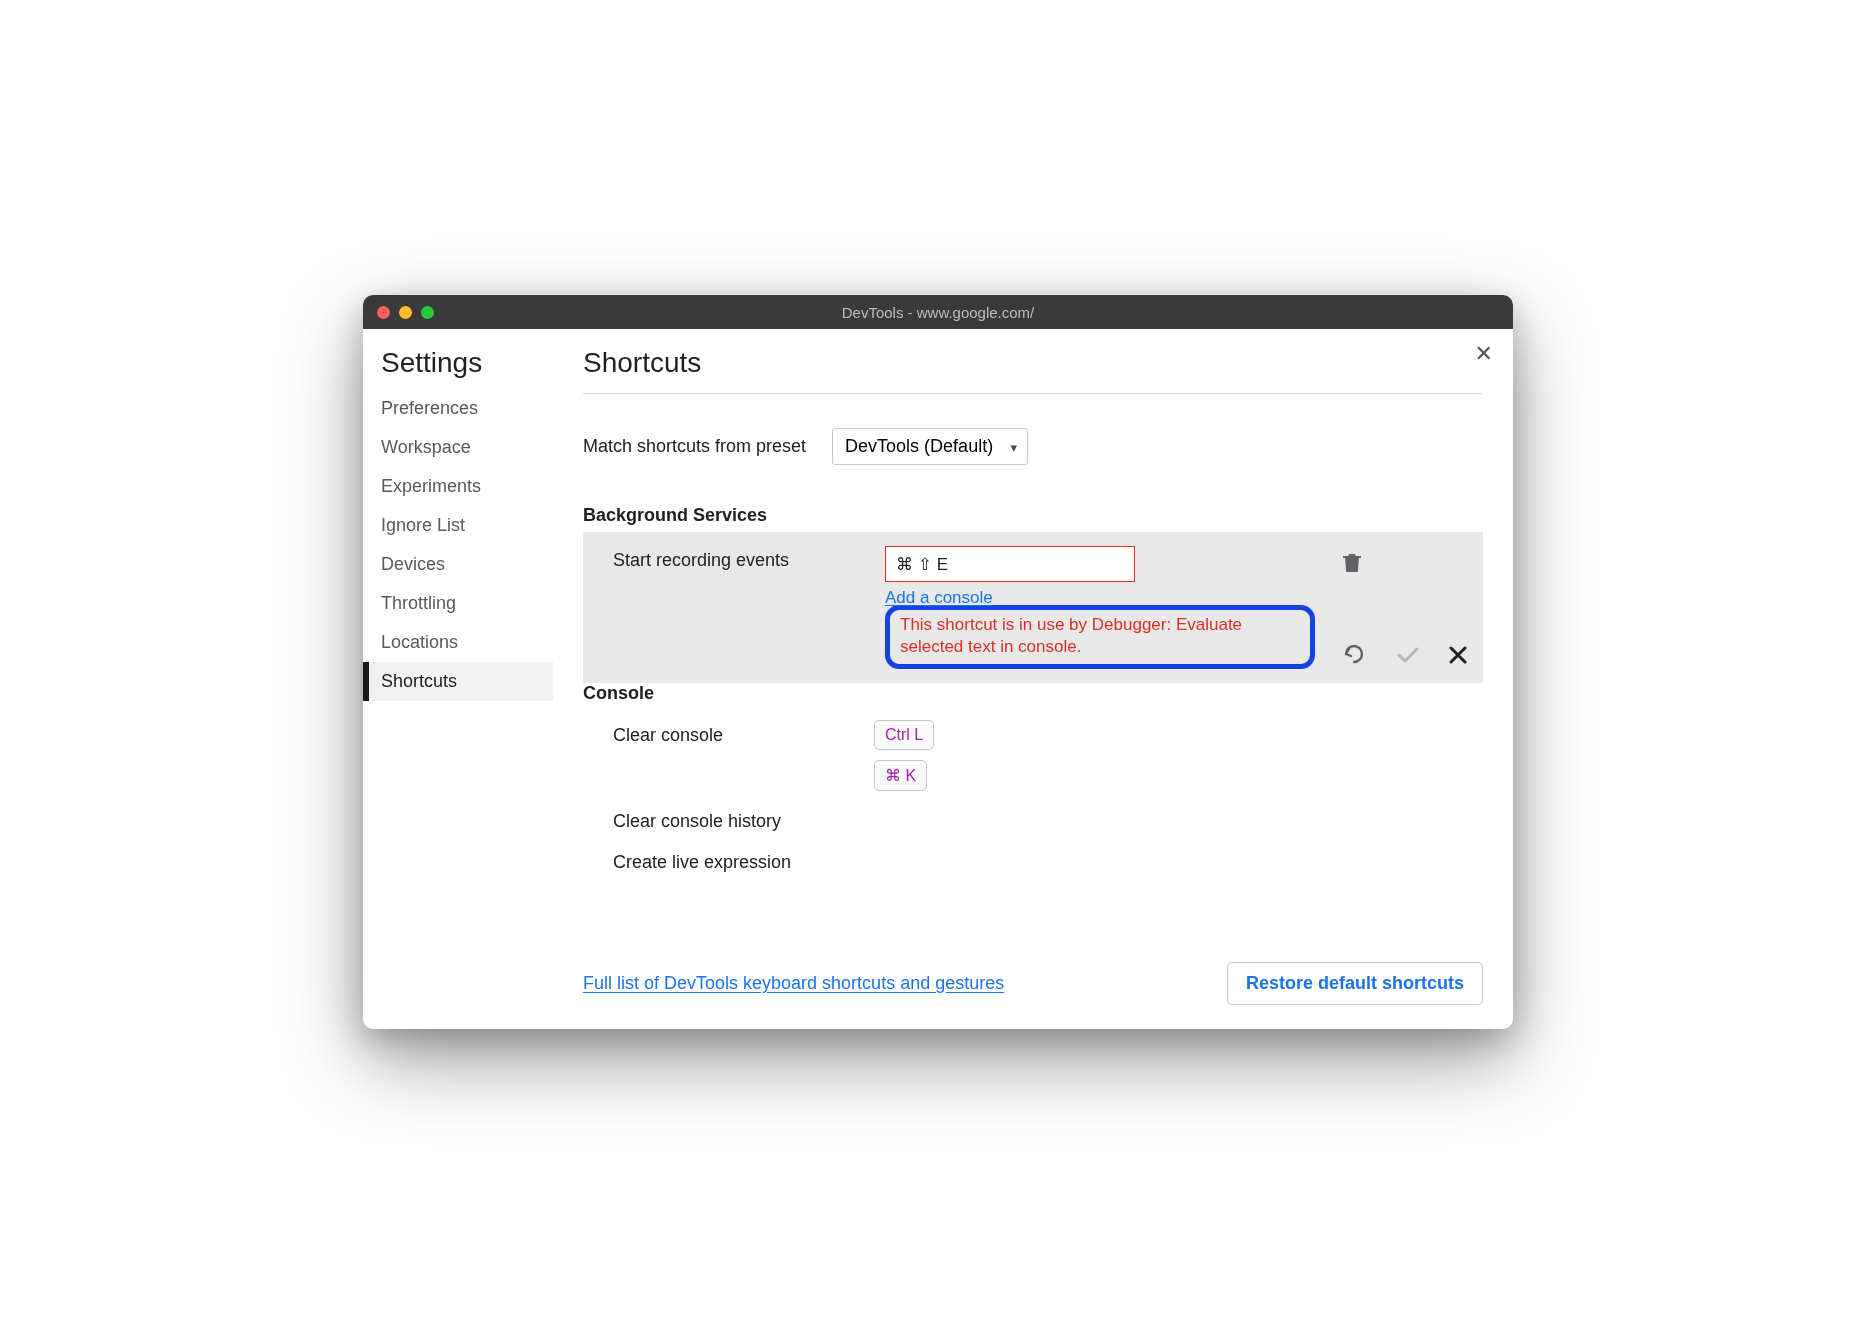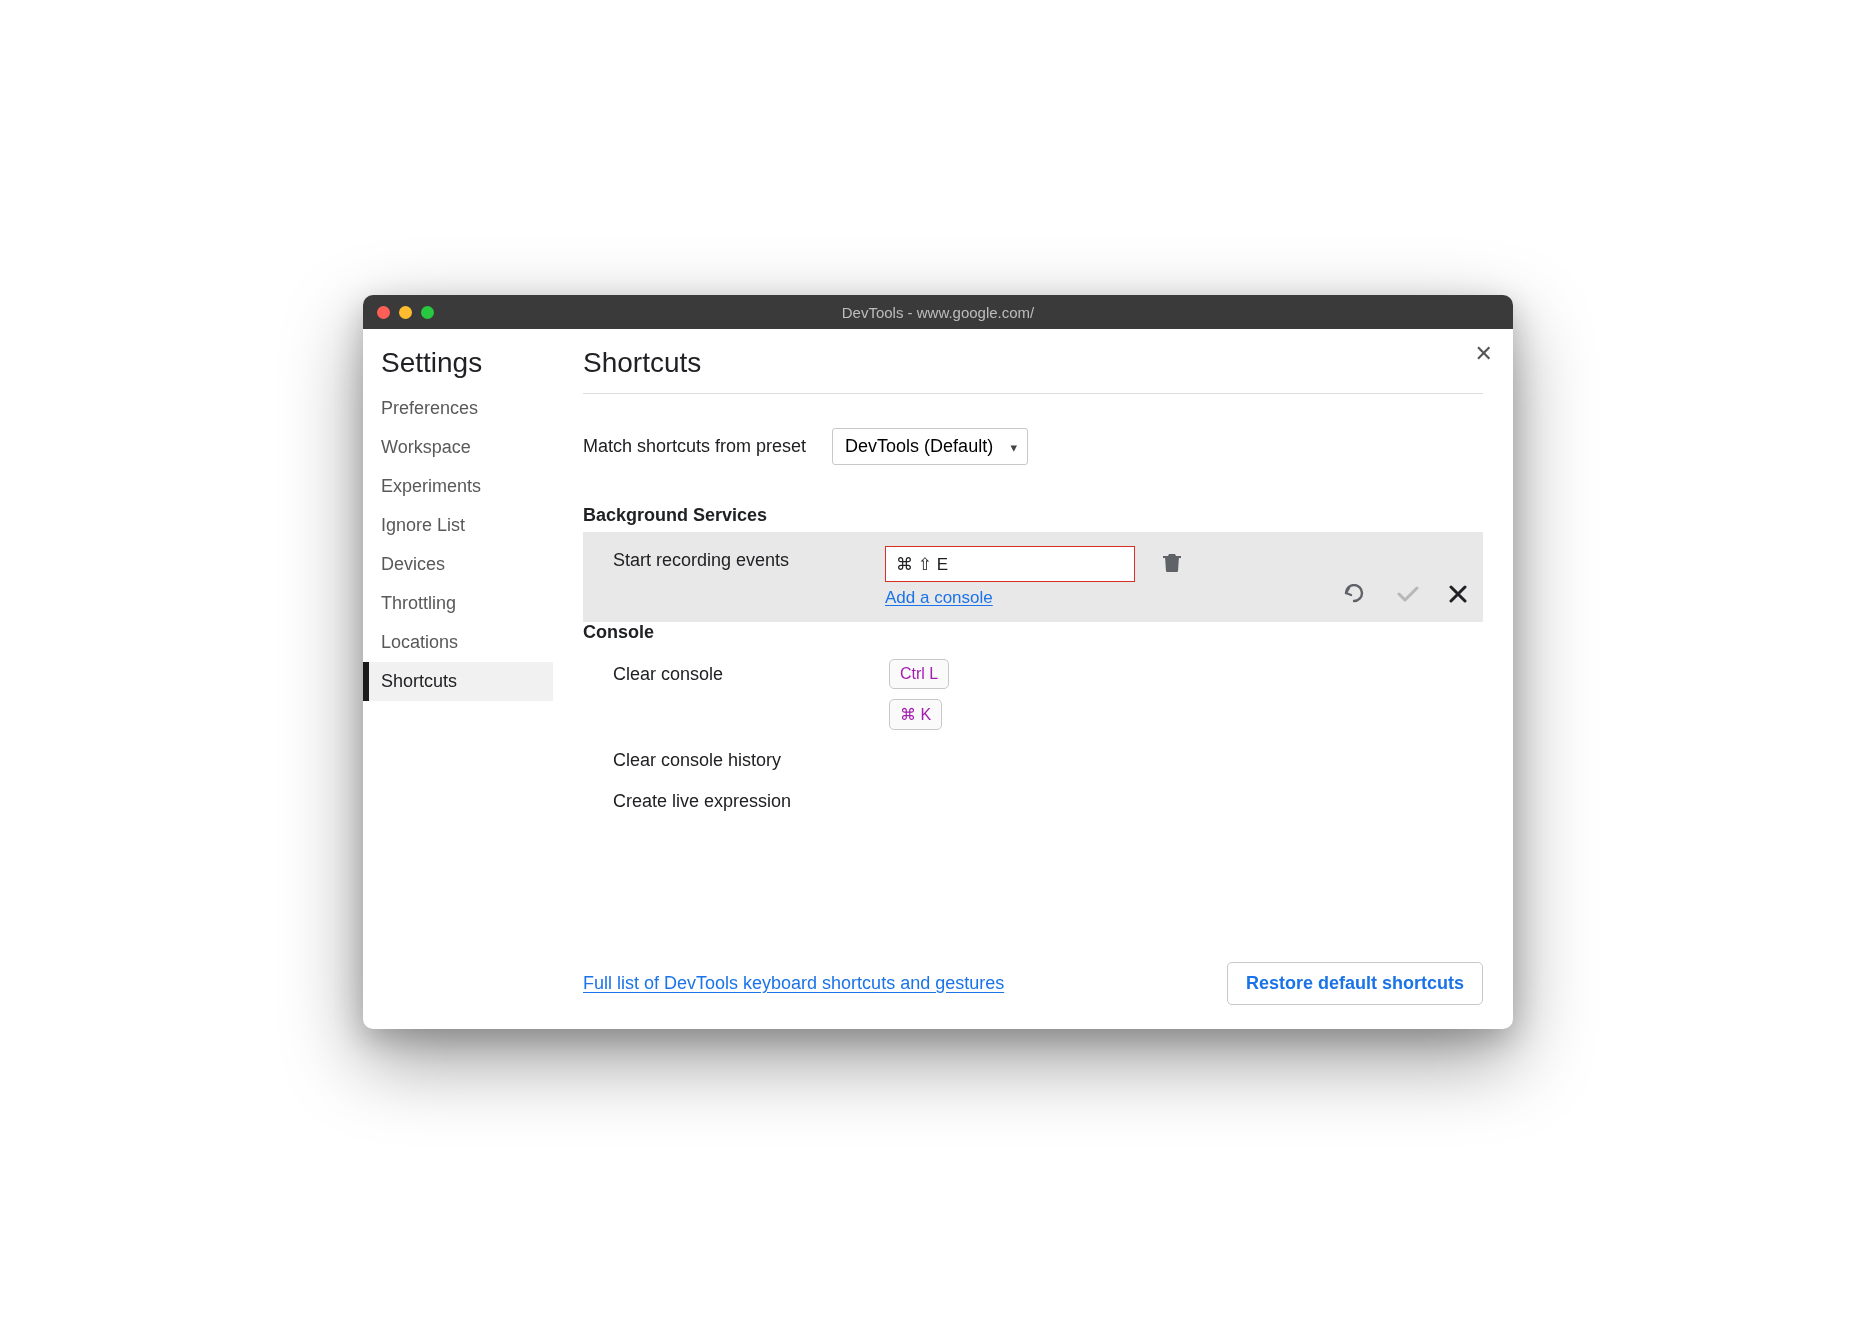--- a/index.html
+++ b/index.html
@@ -184,21 +184,21 @@
       align-items: center;
     }
     .action-icons > span { cursor: pointer; }
     .undo-icon { color: #5f6368; font-size: 22px; }
     .check-icon { color: #b7b7b7; font-size: 22px; }
     .x-icon { color: #202124; font-size: 22px; font-weight: 600; }
     .plain-row {
       display: flex;
       align-items: center;
       padding: 10px 0 10px 30px;
-      gap: 16px;
+      gap: 1px;
     }
     .plain-row .shortcut-label { padding-top: 0; }
     .key-chip {
       border: 1px solid #c8c8c8;
       border-radius: 5px;
       background: #fafafa;
       padding: 5px 10px;
       font-size: 16px;
       color: #a21caf;
       display: inline-block;
@@ -270,20 +270,23 @@
       <div class="section-heading">Background Services</div>
 
       <div class="shortcut-block">
         <div class="shortcut-row">
           <div class="shortcut-label">Start recording events</div>
           <div class="shortcut-field-col">
             <div class="shortcut-input">
               <span>⌘ ⇧ E</span>
             </div>
             <a class="add-link">Add a console</a>
+            <div class="error-box">
+              <div class="error-text">This shortcut is in use by Debugger: Evaluate selected text in console.</div>
+            </div>
           </div>
           <span class="trash-icon">
             <svg width="18" height="20" viewBox="0 0 18 20" fill="currentColor">
                 <path d="M2 5h14l-1 14a1 1 0 0 1-1 1H4a1 1 0 0 1-1-1L2 5zm4-3h6l1 2H5l1-2zM0 4h18v2H0z"></path>
               </svg>
           </span>
         </div>
         <div class="action-icons">
           <span class="undo-icon">
             <svg width="24" height="20" viewBox="0 0 24 20" fill="none" stroke="currentColor" stroke-width="2.4">

